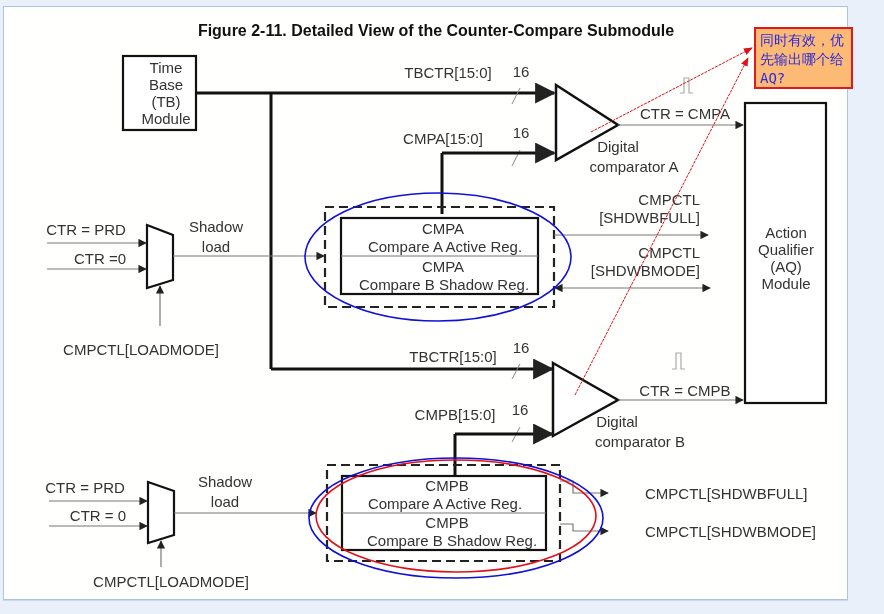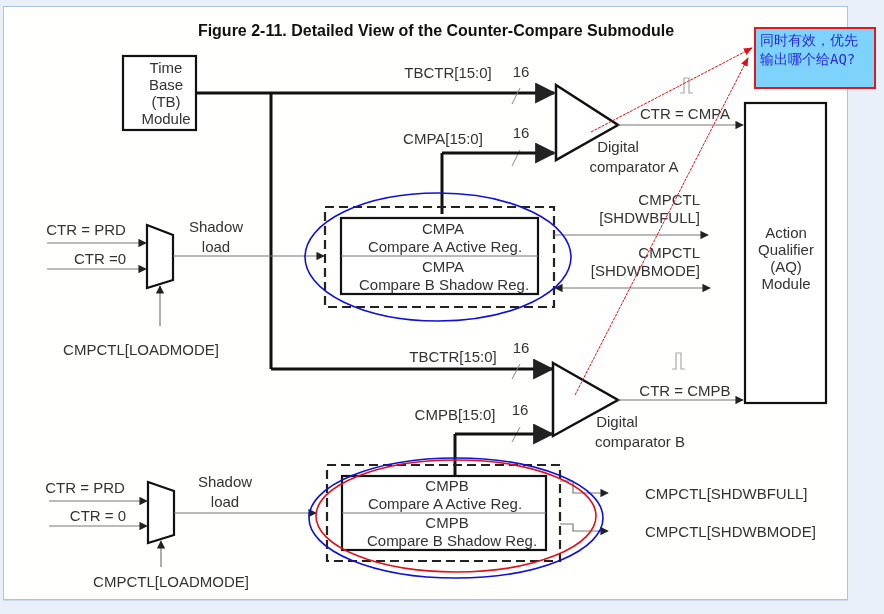--- a/index.html
+++ b/index.html
@@ -18,22 +18,22 @@
   svg { position: absolute; left: 0; top: 0; }
   .t { font-family: "Liberation Sans", sans-serif; fill: #333; font-size: 15px; }
   .title { font-weight: bold; fill: #111; font-size: 16px; }
   .thick { stroke: #111; stroke-width: 3; fill: none; }
   .thin { stroke: #777; stroke-width: 1.2; fill: none; }
   .box { stroke: #111; stroke-width: 2.2; fill: #fff; }
   .dash { stroke: #222; stroke-width: 2.2; fill: none; stroke-dasharray: 9 5; }
   .pulse { stroke: #aaa; stroke-width: 1.2; fill: none; }
   .slash { stroke: #888; stroke-width: 1; }
   #note {
-    position: absolute; left: 754px; top: 27px; width: 122px; height: 62px;
-    border: 2px solid #e0191d; background: #7dd3fc;
+    position: absolute; left: 754px; top: 27px; width: 99px; height: 62px;
+    border: 2px solid #e0191d; background: #fdba74;
     box-sizing: border-box; padding: 2px 4px;
     font-family: "DejaVu Sans Mono", monospace; font-size: 14px; line-height: 19px;
     color: #2a2ae0; white-space: pre-wrap; word-break: break-all;
   }
 </style>
 </head>
 <body>
 
 <div id="frame"></div>
 

